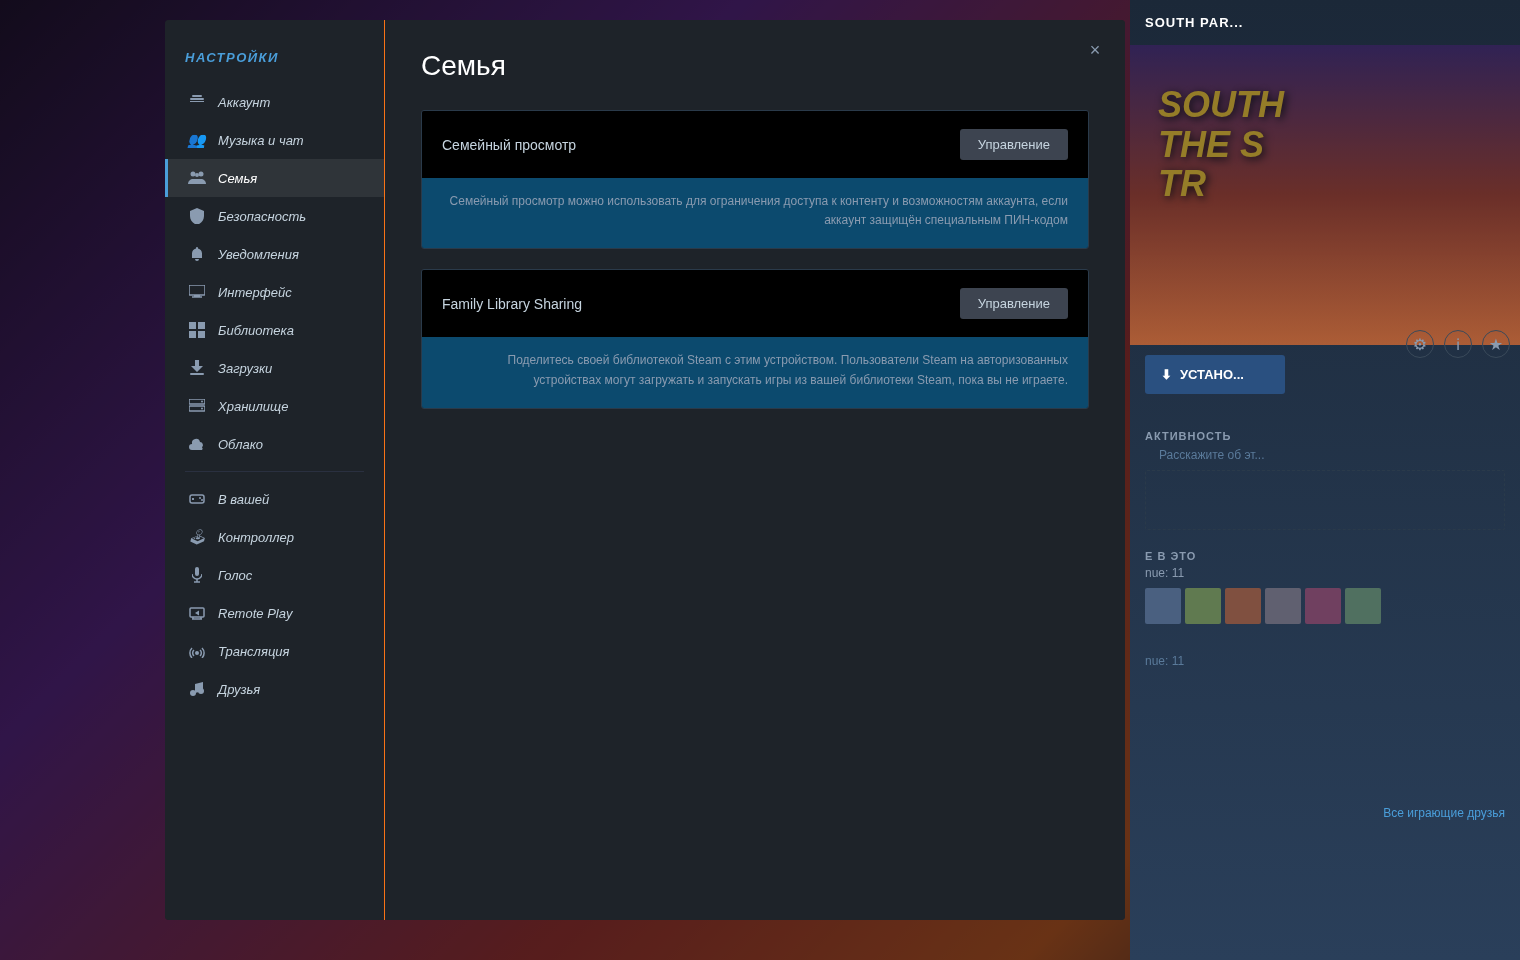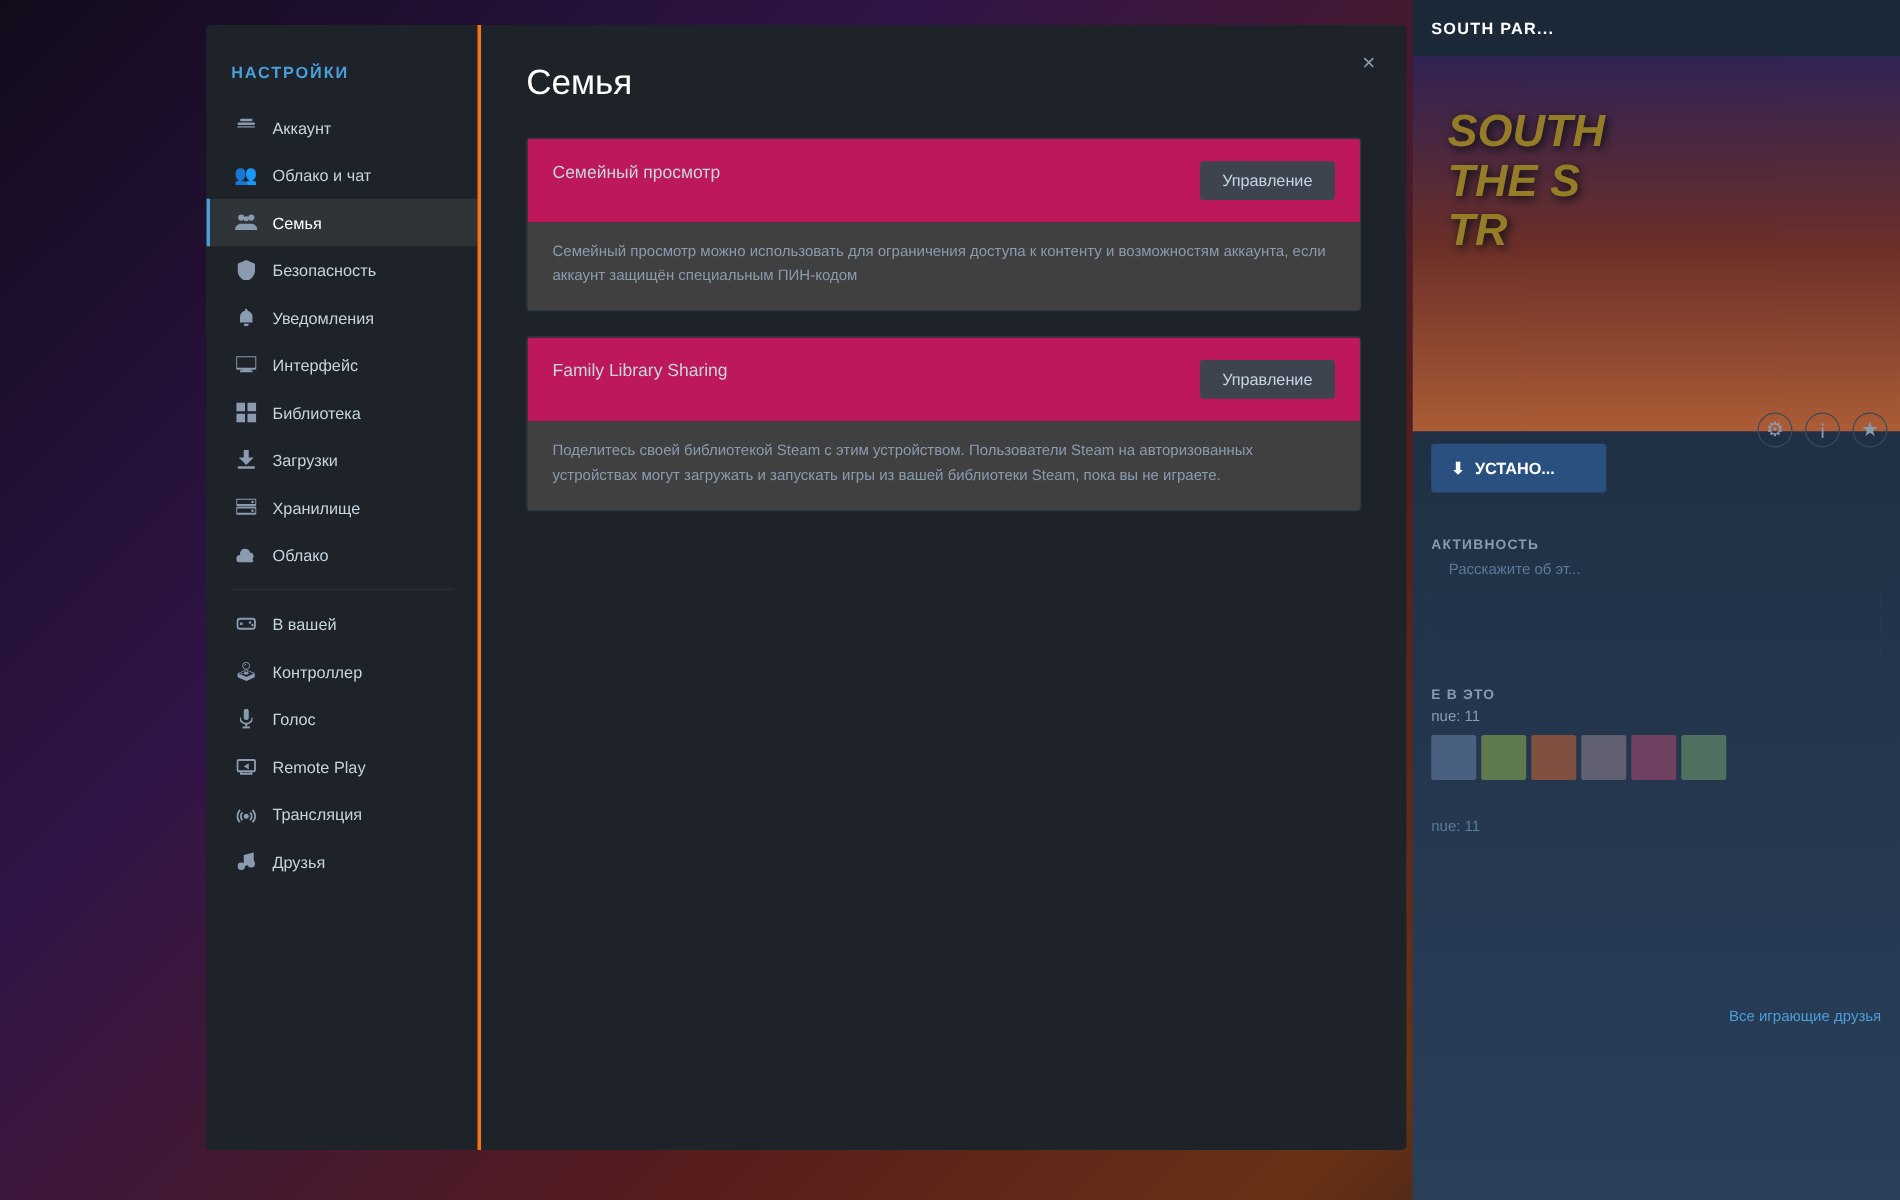--- a/index.html
+++ b/index.html
@@ -41,22 +41,23 @@
       border-radius: 4px;
       overflow: hidden;
     }
 
     
     .sidebar {
       width: 220px;
       min-width: 220px;
       background: #1e2329;
       padding: 30px 0 20px 0;
-      border-right: 3px solid #f97316;
+      border-right: 1px solid #f97316;
       overflow-y: auto;
+      font-style: italic;
     }
 
     .sidebar-title {
       color: #4a9eda;
       font-size: 13px;
       font-weight: 700;
       letter-spacing: 1.5px;
       text-transform: uppercase;
       padding: 0 20px 18px 20px;
     }
@@ -132,24 +133,24 @@
     
     .section-card {
       border: 1px solid #2a3a4a;
       border-radius: 3px;
       margin-bottom: 20px;
       overflow: hidden;
     }
 
     .section-header {
       display: flex;
-      align-items: flex-start;
+      align-items: center;
       justify-content: space-between;
       padding: 18px 20px;
-      background: #be185d;
+      background: #000000;
     }
 
     .section-label {
       font-size: 14px;
       color: #c6d4df;
       font-weight: 500;
     }
 
     .manage-btn {
       background: #3d4450;
@@ -157,21 +158,22 @@
       color: #c6d4df;
       font-size: 13px;
       padding: 8px 18px;
       border-radius: 3px;
       cursor: pointer;
       white-space: nowrap;
     }
 
     .section-body {
       padding: 14px 20px 18px 20px;
-      background: #404040;
+      background: #0c4a6e;
+      text-align: right;
     }
 
     .section-desc {
       font-size: 12px;
       color: #8a9bb0;
       line-height: 1.6;
     }
 
     
     .toggle-section {
@@ -310,21 +312,21 @@
             <rect x="3" y="1" width="10" height="2" rx="1"></rect>
             <rect x="1" y="4" width="14" height="2" rx="1"></rect>
             <rect x="1" y="7" width="14" height="1"></rect>
           </svg>
       </span>
       <span>Аккаунт</span>
     </div>
 
     <div class="sidebar-item">
       <span class="icon">👥</span>
-      <span>Облако и чат</span>
+      <span>Музыка и чат</span>
     </div>
 
     <div class="sidebar-item active">
       <span class="icon">
         <svg width="18" height="16" viewBox="0 0 18 16" fill="currentColor">
           <circle cx="5" cy="4" r="2.5"></circle>
           <circle cx="13" cy="4" r="2.5"></circle>
           <circle cx="9" cy="5" r="2"></circle>
           <path d="M0 14c0-3 2.5-5 5-5h8c2.5 0 5 2 5 5H0z"></path>
         </svg>

